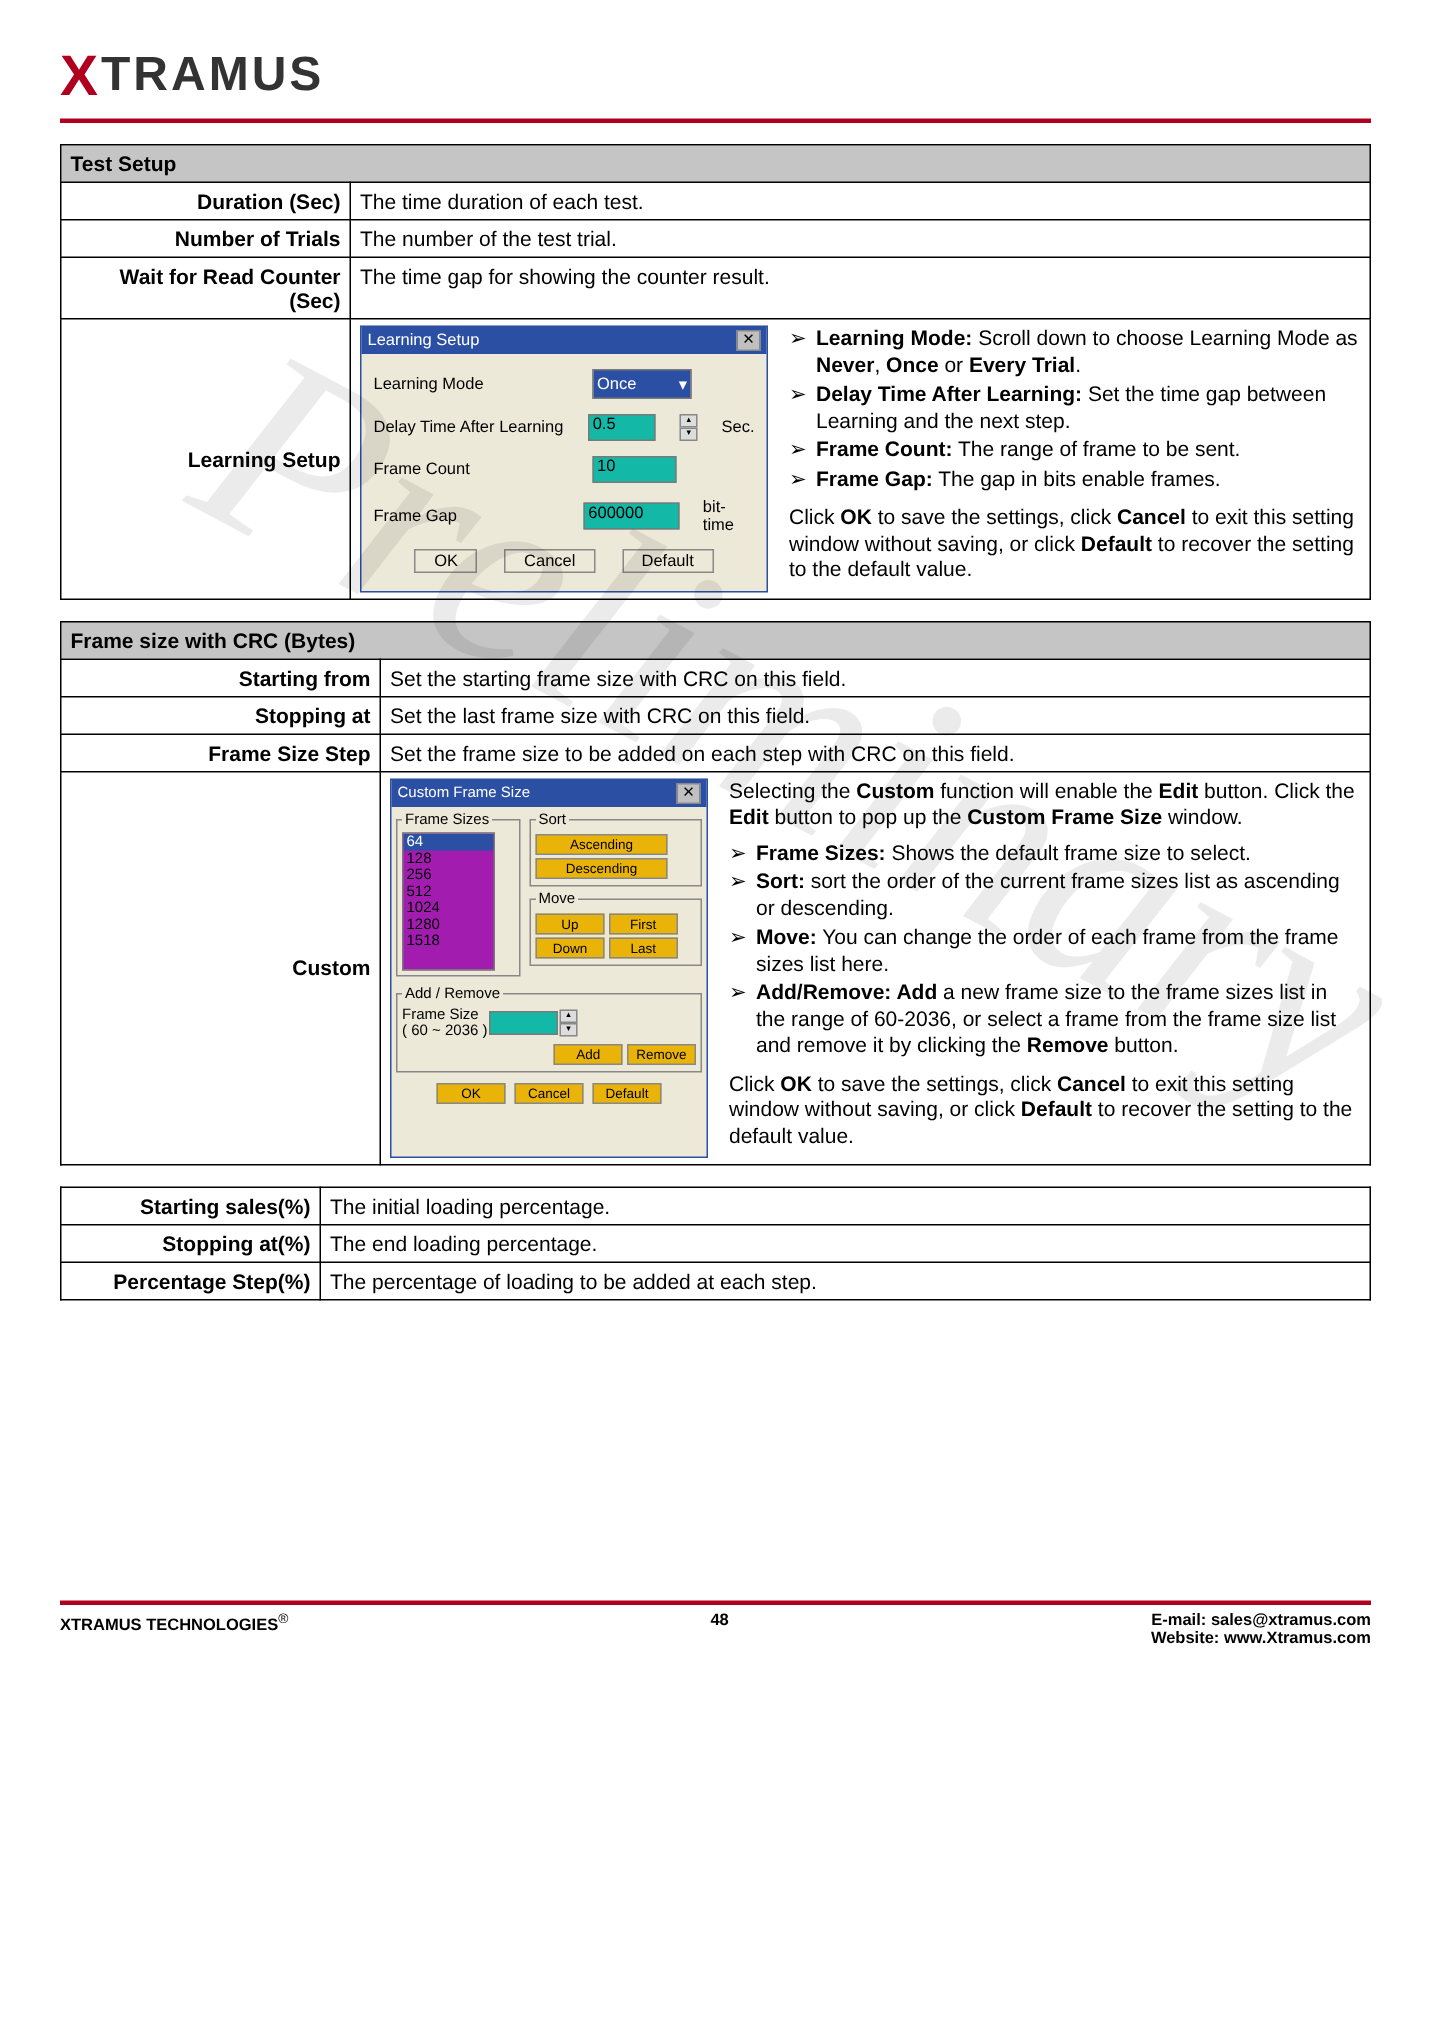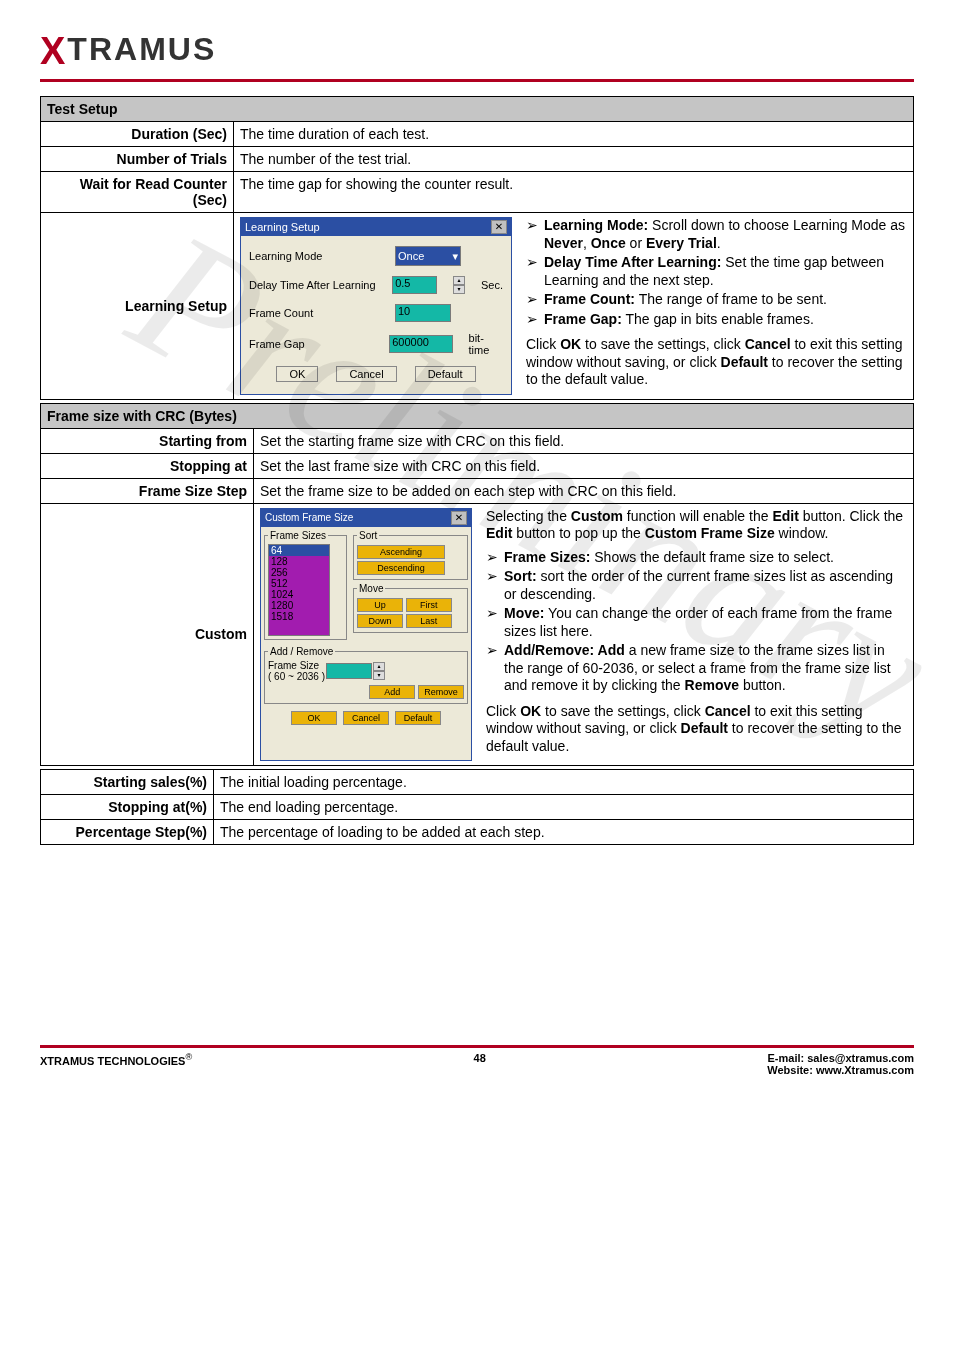--- a/index.html
+++ b/index.html
@@ -25,21 +25,21 @@
     vertical-align: middle;
   }
   .hr-red {
     border: none;
     border-top: 3px solid #b00020;
     margin: 0 0 14px 0;
   }
   table.main {
     border-collapse: collapse;
     width: 100%;
-    margin-bottom: 3px;
+    margin-bottom: 14px;
     border-radius: 23px;
   }
   table.main td, table.main th {
     border: 1px solid #000;
     padding: 4px 6px;
     vertical-align: top;
     font-size: 14px;
   }
   .section-header {
     background: #c5c5c5;

